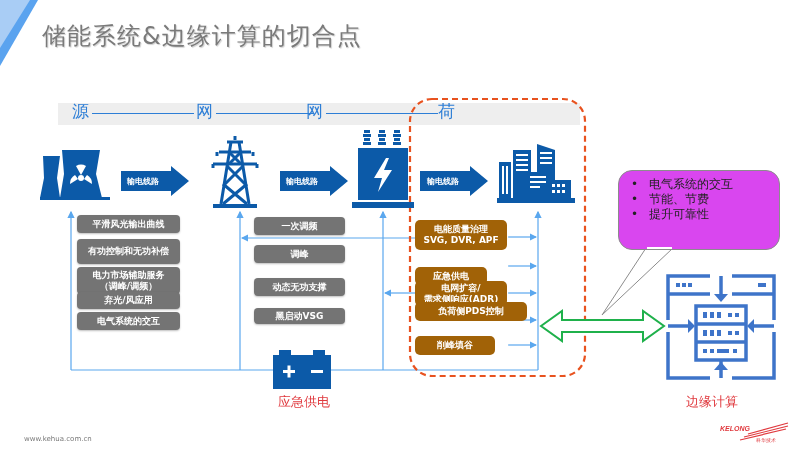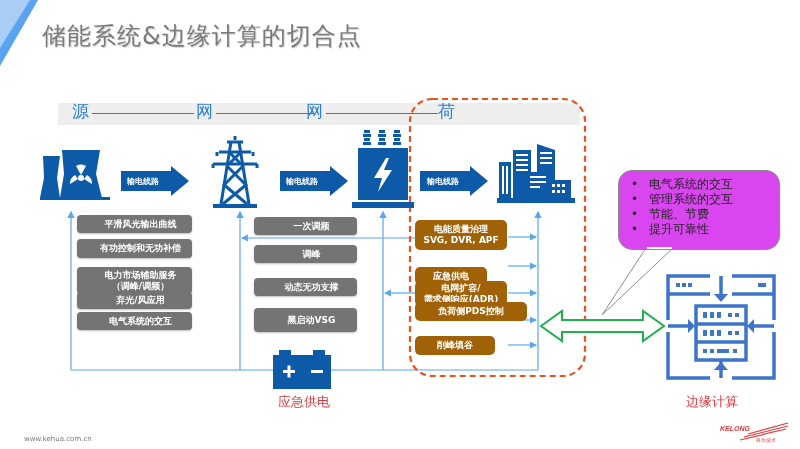--- a/index.html
+++ b/index.html
@@ -4,21 +4,21 @@
 <style>
   html,body{margin:0;padding:0;}
   body{width:800px;height:449px;position:relative;overflow:hidden;background:#fff;font-family:"DejaVu Sans","Liberation Sans",sans-serif;}
   .abs{position:absolute;}
   .corner{position:absolute;left:0;top:0;}
   .title{position:absolute;left:42px;top:20px;font-size:24px;font-weight:normal;color:#7a7a7a;letter-spacing:1px;text-shadow:1px 1px 1px #cfcfcf;}
   .chainbar{position:absolute;left:58px;top:103px;width:522px;height:22px;background:#eeeeee;}
   .chainword{position:absolute;top:100px;font-size:17px;color:#2d7ed6;}
   .chainline{position:absolute;top:113px;height:1px;background:#2d7ed6;}
   .navy{fill:#0c5aa8;}
-  .gbtn{position:absolute;background:#747474;color:#fff;border-radius:4px;font-size:9px;font-weight:bold;display:flex;align-items:center;justify-content:center;text-align:center;line-height:11px;box-shadow:0 1px 2px rgba(0,0,0,.25);padding-left:12px;}
+  .gbtn{position:absolute;background:#747474;color:#fff;border-radius:4px;font-size:9px;font-weight:bold;display:flex;align-items:center;justify-content:center;text-align:center;line-height:11px;box-shadow:0 1px 2px rgba(0,0,0,.25);}
   .bbtn{position:absolute;background:#a16207;color:#fff;border-radius:5px;font-size:9px;font-weight:bold;display:flex;align-items:center;justify-content:center;text-align:center;line-height:11px;}
   .arrowlabel{position:absolute;color:#fff;font-size:8px;font-weight:bold;}
   .red-label{position:absolute;color:#e0393e;font-size:13px;}
   .bubble{position:absolute;left:618px;top:170px;width:160px;height:78px;border:1px solid #8c8c8c;border-radius:14px;background:#d946ef;}
   .bubble ul{margin:0;padding:6px 0 0 30px;list-style:none;}
   .bubble li{font-size:12px;line-height:15px;color:#222;position:relative;}
   .bubble li:before{content:"•";position:absolute;left:-18px;top:0;}
   .footer{position:absolute;left:24px;top:435px;font-size:7px;color:#777;}
 </style>
 </head>
@@ -159,30 +159,30 @@
     <rect x="55" y="40" width="3" height="3"></rect>
       <rect x="60" y="40" width="3" height="3"></rect>
       <rect x="65" y="40" width="3" height="3"></rect>
     <rect x="55" y="46" width="3" height="3"></rect>
       <rect x="60" y="46" width="3" height="3"></rect>
       <rect x="65" y="46" width="3" height="3"></rect>
   </g>
 </svg>
 
 <div class="gbtn" style="left:77px;top:215px;width:103px;height:18px">平滑风光输出曲线</div>
-<div class="gbtn" style="left:77px;top:239px;width:103px;height:19px">有功控制和无功补偿</div>
+<div class="gbtn" style="left:77px;top:239px;width:103px;height:25px">有功控制和无功补偿</div>
 <div class="gbtn" style="left:77px;top:267px;width:103px;height:27px;white-space:pre-line">电力市场辅助服务
 （调峰/调频）</div>
 <div class="gbtn" style="left:77px;top:292px;width:103px;height:17px">弃光/风应用</div>
 <div class="gbtn" style="left:77px;top:312px;width:103px;height:18px">电气系统的交互</div>
 
 <div class="gbtn" style="left:254px;top:217px;width:91px;height:18px">一次调频</div>
 <div class="gbtn" style="left:254px;top:245px;width:91px;height:18px">调峰</div>
 <div class="gbtn" style="left:254px;top:278px;width:91px;height:18px">动态无功支撑</div>
-<div class="gbtn" style="left:254px;top:308px;width:91px;height:24px">黑启动VSG</div>
+<div class="gbtn" style="left:254px;top:308px;width:91px;height:16px">黑启动VSG</div>
 
 <div class="bbtn" style="left:415px;top:220px;width:92px;height:30px;white-space:pre-line">电能质量治理
 SVG, DVR, APF</div>
 <div class="bbtn" style="left:415px;top:267px;width:72px;height:18px">应急供电</div>
 <div class="bbtn" style="left:415px;top:281px;width:92px;height:25px;white-space:pre-line">电网扩容/
 需求侧响应(ADR)</div>
 <div class="bbtn" style="left:415px;top:302px;width:112px;height:19px">负荷侧PDS控制</div>
 <div class="bbtn" style="left:415px;top:336px;width:80px;height:19px">削峰填谷</div>
 
 <svg class="abs" style="left:273px;top:350px" width="60" height="40">
@@ -195,21 +195,20 @@
     <rect x="10" y="20" width="12" height="3"></rect>
       <rect x="14.5" y="15.5" width="3" height="12"></rect>
     <rect x="38" y="20" width="12" height="3"></rect>
   </g>
 </svg>
 <div class="red-label" style="left:278px;top:393px">应急供电</div>
 
 <div class="bubble">
   <ul>
     <li>电气系统的交互</li>
-    <li>管理系统的交互</li>
     <li>节能、节费</li>
     <li>提升可靠性</li>
   </ul>
 </div>
 
 <div class="abs" style="left:647px;top:247px;width:25px;height:2px;background:#fff"></div>
 
 <svg class="abs" style="left:666px;top:274px" width="110" height="106">
   <g stroke="#3e74c9" stroke-width="3.5" fill="none">
     <path d="M44,2 L2,2 L2,46"></path>

